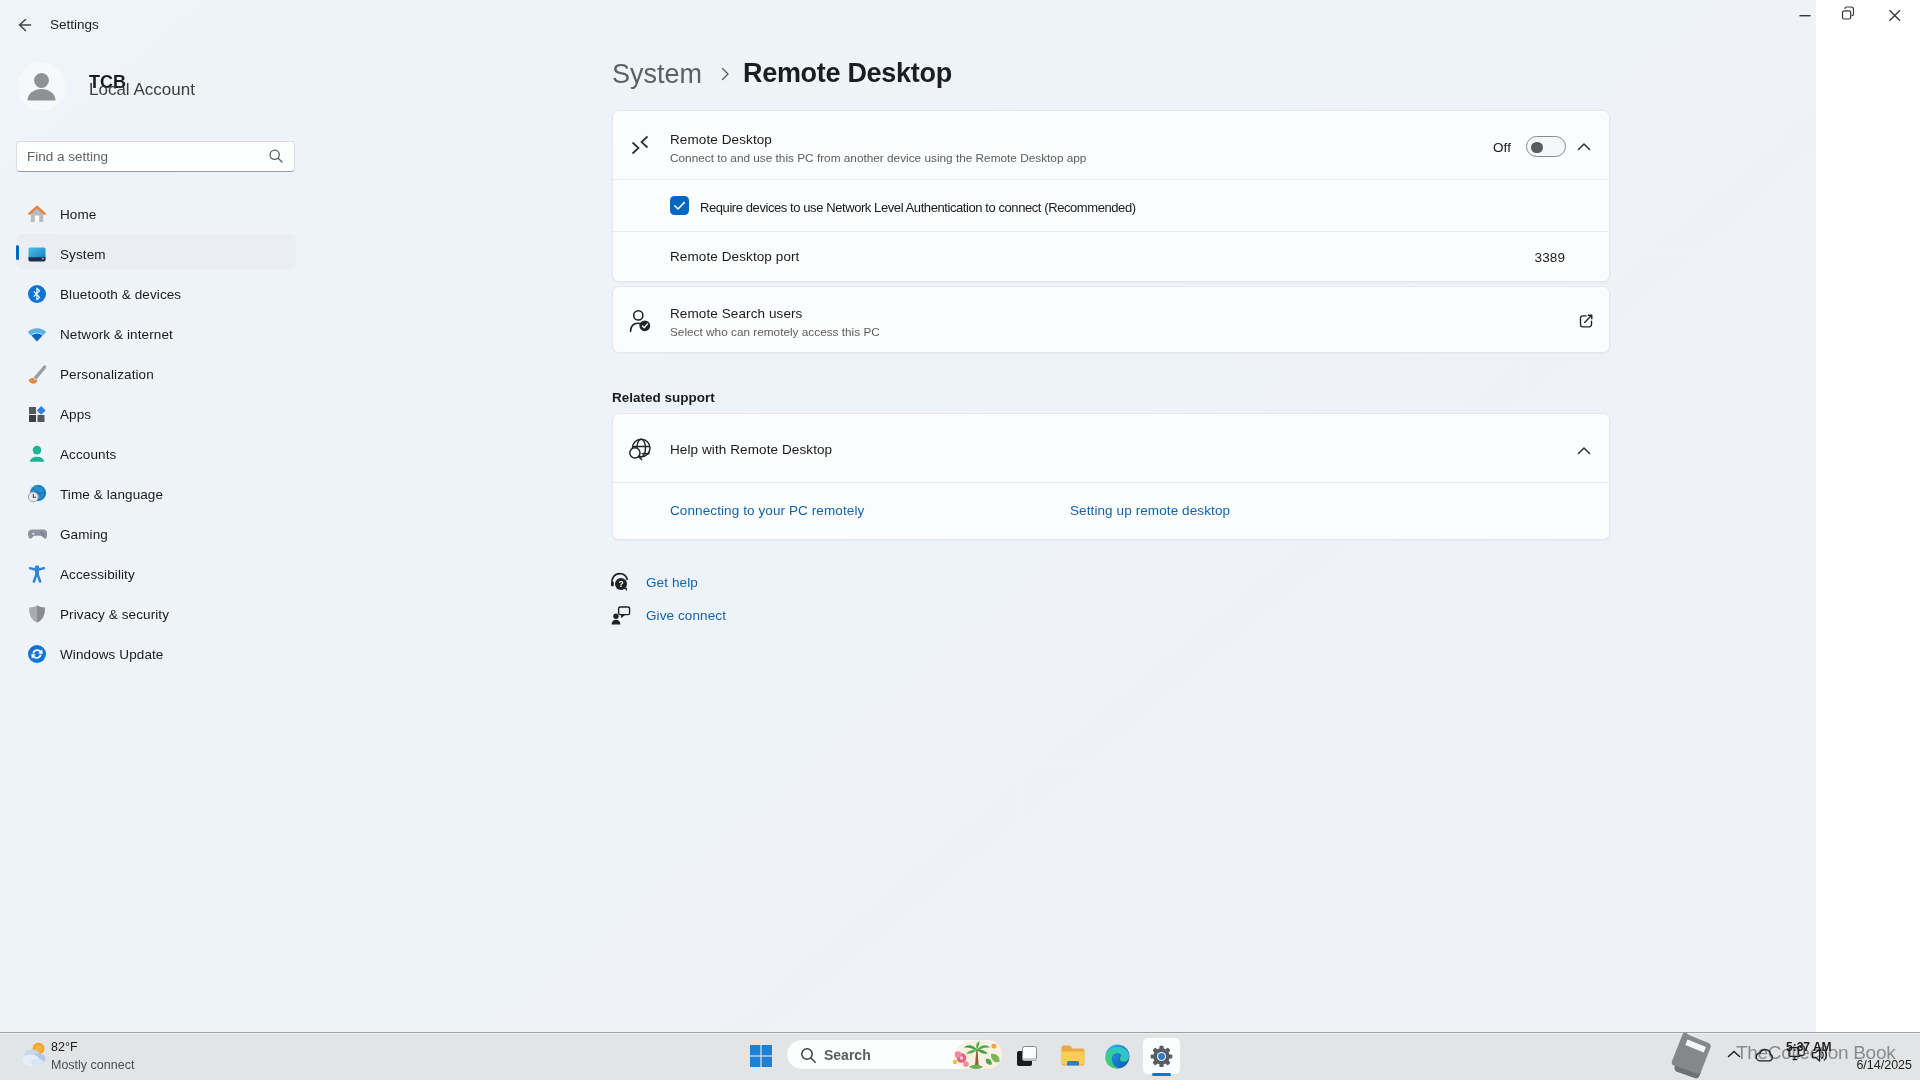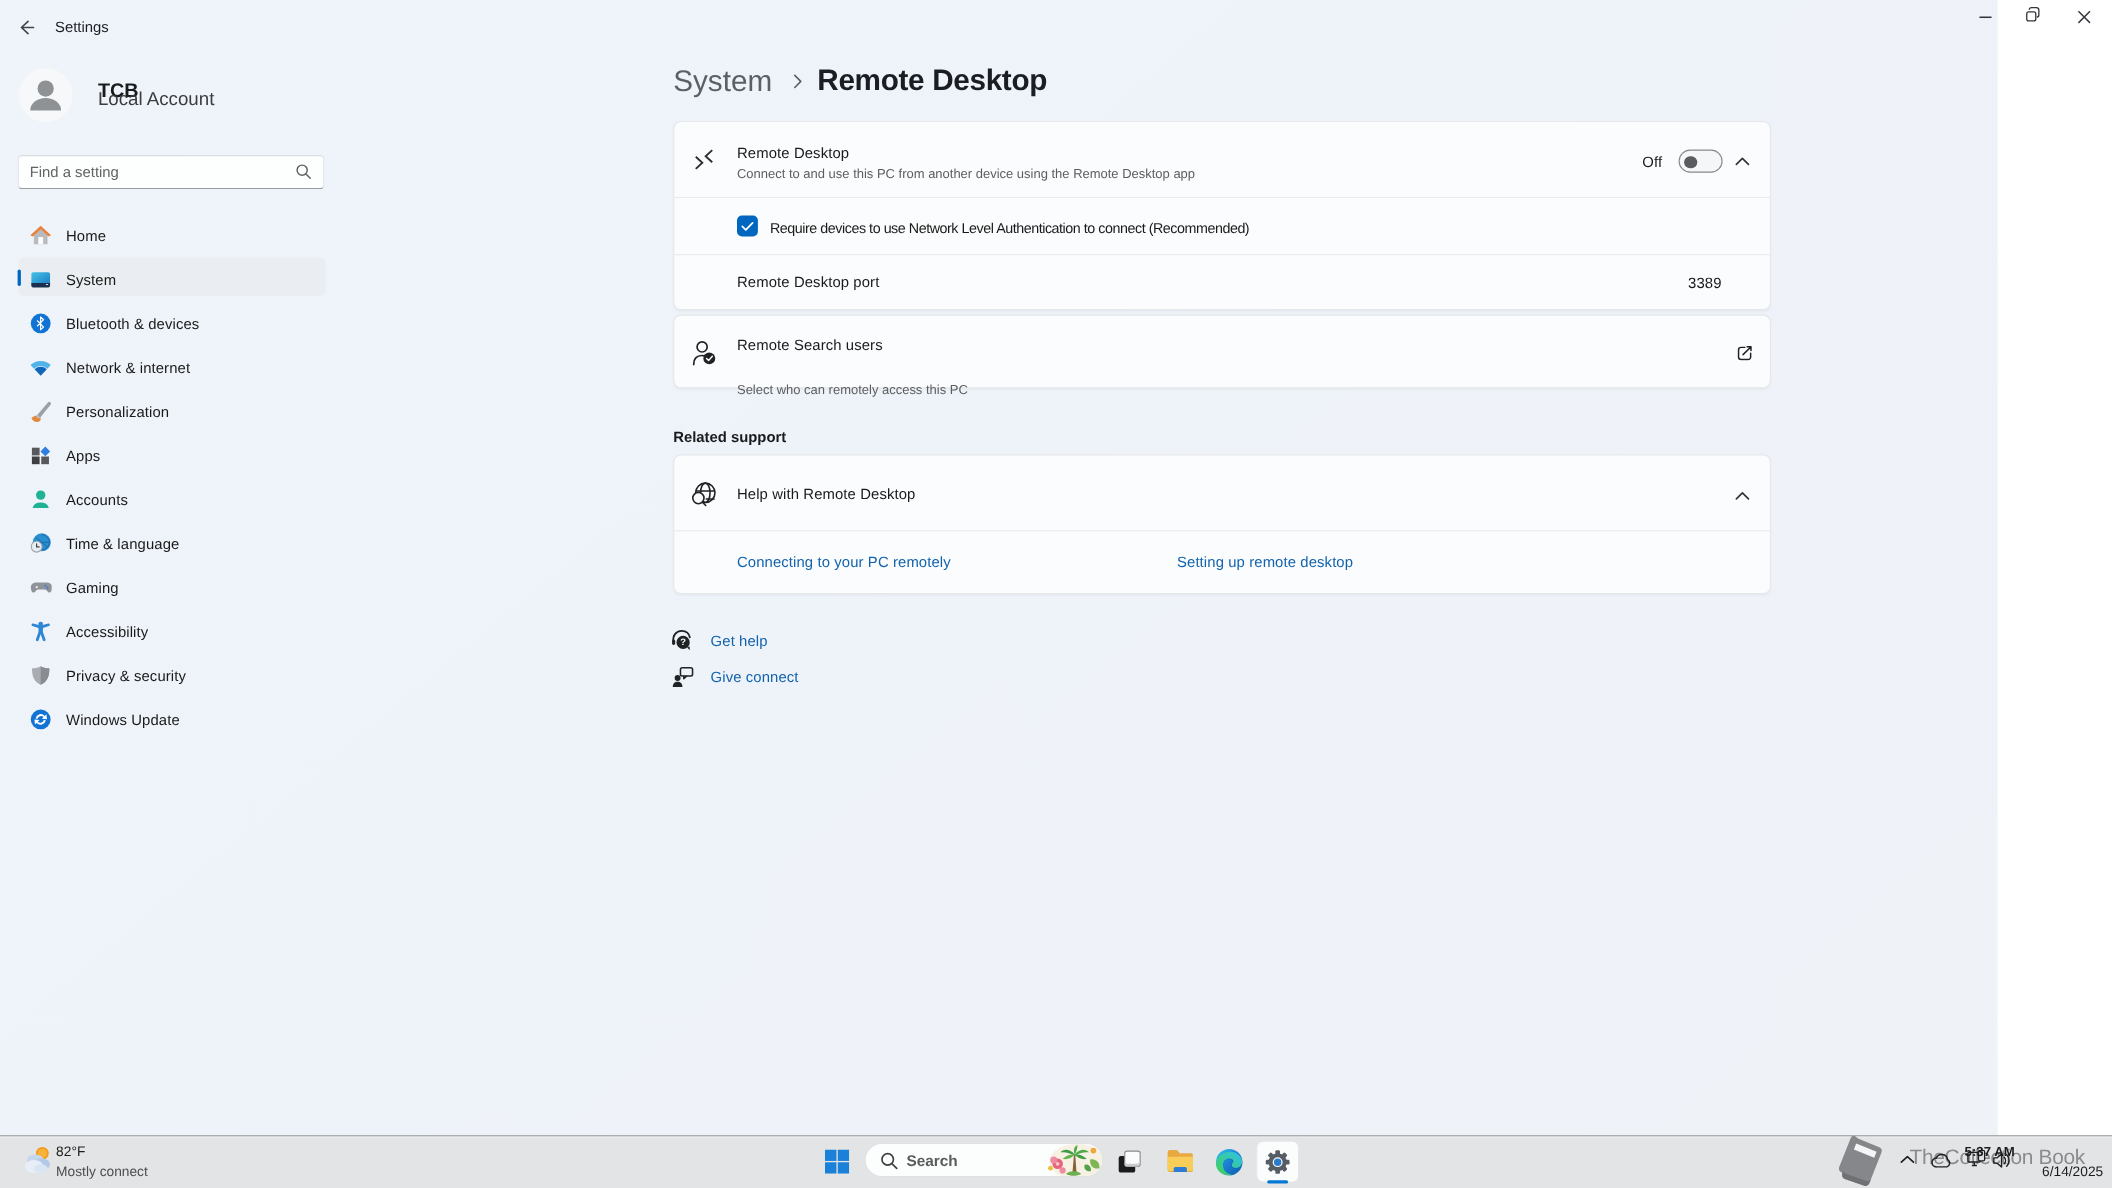--- a/index.html
+++ b/index.html
@@ -171,21 +171,21 @@
   <div class="abs t14" style="left:1495px;top:250px;width:70px;text-align:right;">3389</div>
 
   <div class="card" style="top:286px;height:67px;"></div>
   <svg class="abs" style="left:629px;top:306px" width="24" height="28" viewBox="0 0 24 28">
     <circle cx="9.3" cy="9.4" r="4.6" fill="none" stroke="#1f2326" stroke-width="1.55"></circle>
     <path d="M1.6 25.4 C1.4 20.2 4.4 17.2 9 17.2 C11.6 17.2 13.7 18.4 15.1 20.2" fill="none" stroke="#1f2326" stroke-width="1.55" stroke-linecap="round"></path>
     <circle cx="15.8" cy="19.8" r="5.4" fill="#1f2326"></circle>
     <path d="M13.3 19.9 L15.2 21.8 L18.6 17.9" stroke="#fbfcfd" stroke-width="1.3" fill="none" stroke-linecap="round" stroke-linejoin="round"></path>
   </svg>
   <div class="abs t14" style="left:670px;top:306px;">Remote Search users</div>
-  <div class="abs t12" style="left:670px;top:324.5px;margin-top:22px;">Select who can remotely access this PC</div>
+  <div class="abs t12" style="left:670px;top:324.5px;">Select who can remotely access this PC</div>
   <svg class="abs" style="left:1579px;top:314px" width="14" height="14" viewBox="0 0 14 14">
     <path d="M7.2 1.8 h-3.4 a2.3 2.3 0 0 0 -2.3 2.3 v6.4 a2.3 2.3 0 0 0 2.3 2.3 h6.4 a2.3 2.3 0 0 0 2.3 -2.3 v-3.4" fill="none" stroke="#1f2326" stroke-width="1.35" stroke-linecap="round"></path>
     <path d="M5.6 8.4 L12.4 1.6 M9.3 1.2 L12.8 1.2 L12.8 4.7" stroke="#1f2326" stroke-width="1.35" fill="none" stroke-linecap="round" stroke-linejoin="round"></path>
   </svg>
 
   <div class="abs" style="left:612px;top:390px;font-size:13.5px;font-weight:bold;color:#191b1d;">Related support</div>
   <div class="card" style="top:413px;height:127px;">
     <div class="divider" style="top:68px;"></div>
   </div>
   <svg class="abs" style="left:628px;top:437px" width="25" height="25" viewBox="0 0 25 25">

